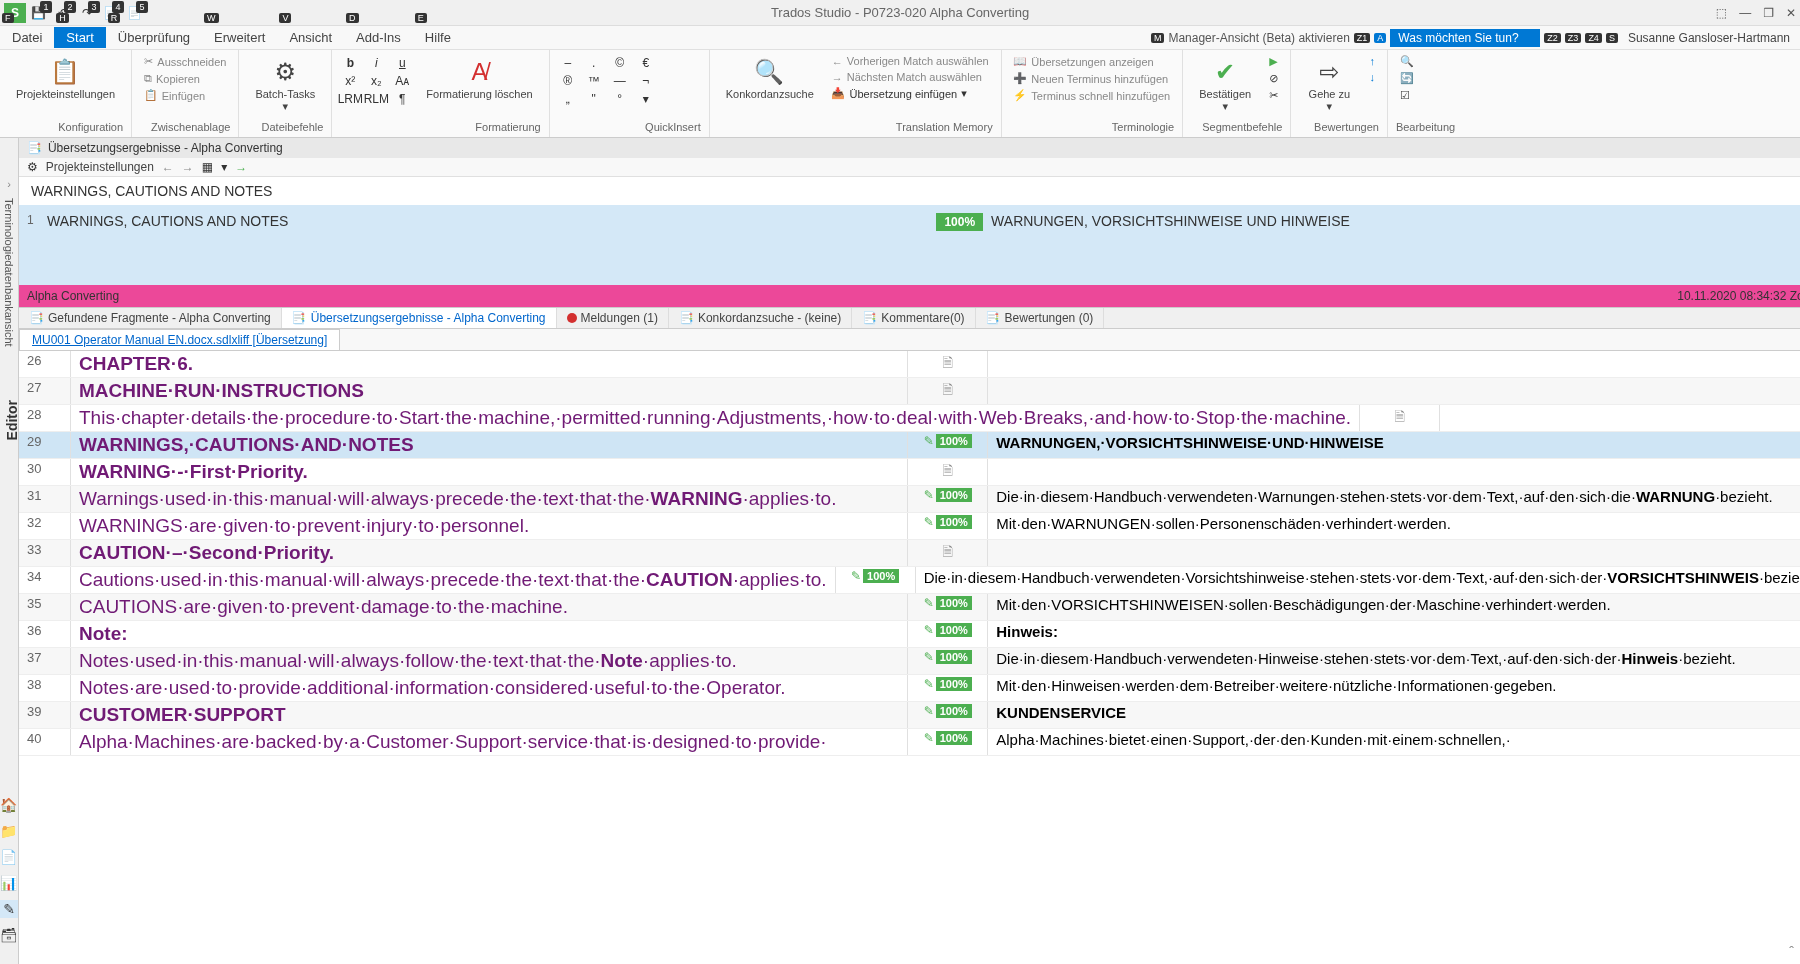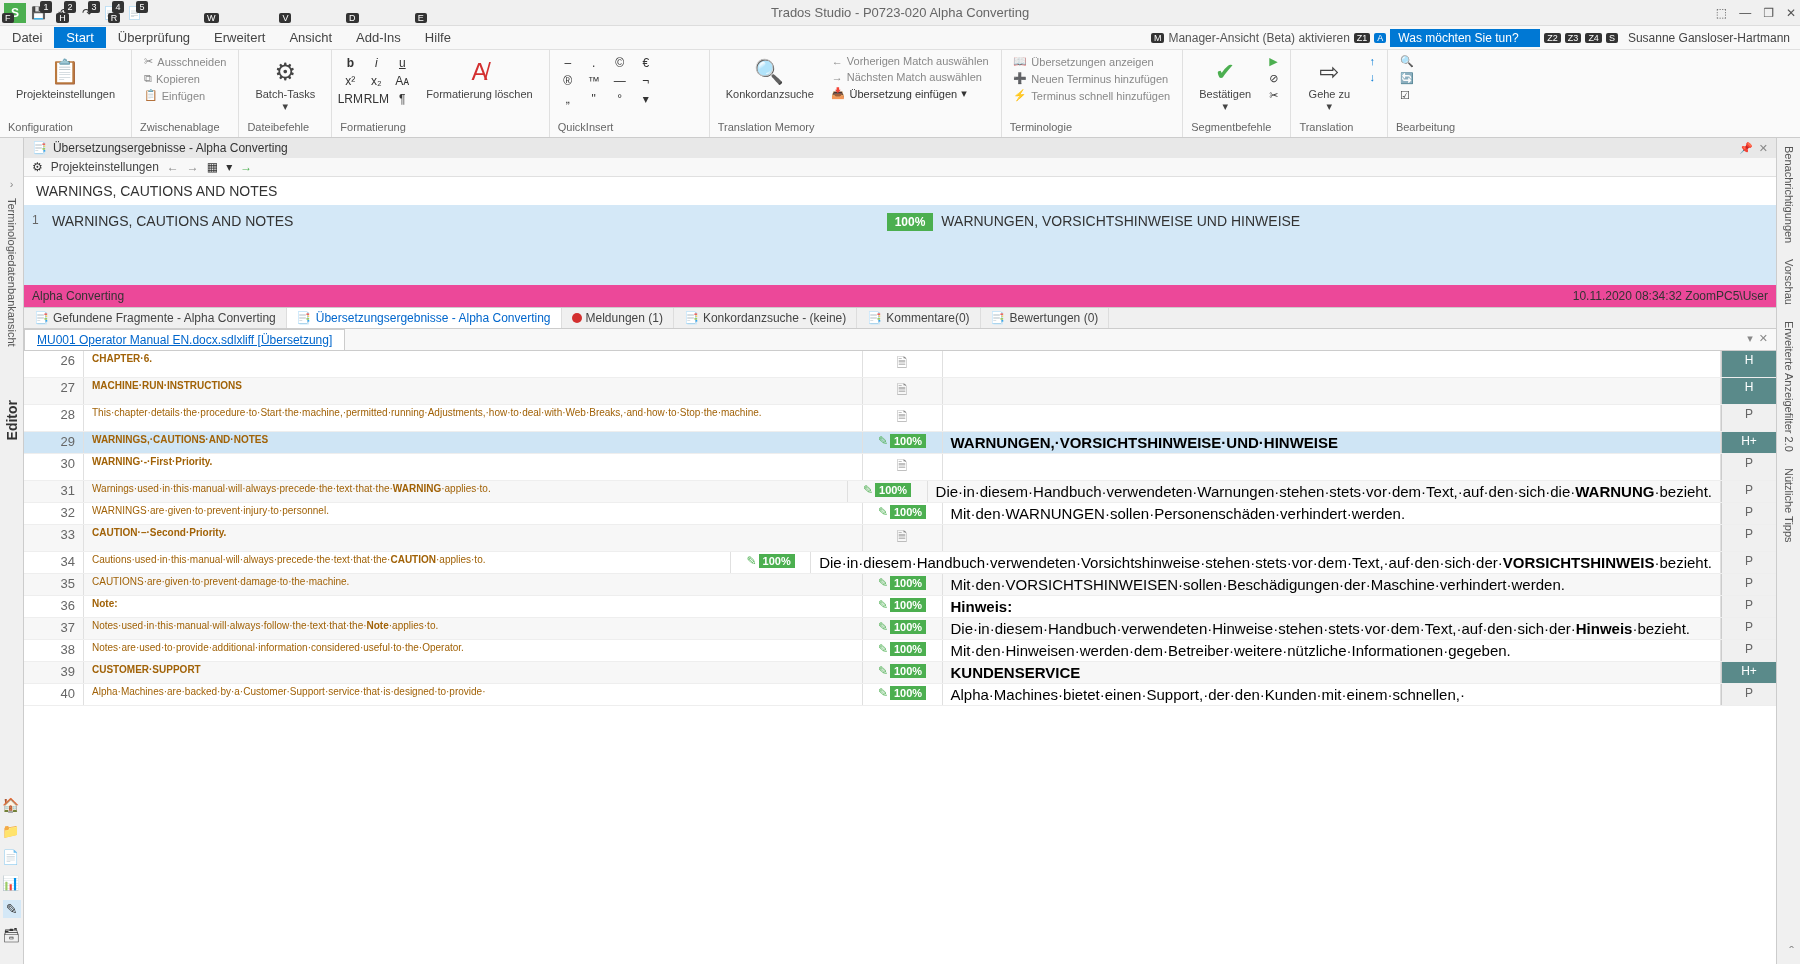--- a/index.html
+++ b/index.html
@@ -20,21 +20,21 @@
 .menu-badge { position: absolute; top: -14px; left: 2px; background: #333; color: #fff; font-size: 9px; padding: 0 3px; border-radius: 2px; }
 .menubar-right { position: absolute; right: 4px; display: flex; align-items: center; gap: 4px; }
 .mgr-link { color: #555; font-size: 12px; }
 .search-box { background: #0078d4; color: #fff; padding: 2px 8px; font-size: 12px; width: 150px; }
 .user-name { color: #444; font-size: 12px; padding: 0 6px; }
 .small-badge { background: #333; color: #fff; font-size: 9px; padding: 0 3px; border-radius: 2px; }
 
 
 .ribbon { height: 88px; background: #fafafa; display: flex; border-bottom: 1px solid #ccc; }
 .ribbon-group { border-right: 1px solid #e0e0e0; padding: 4px 8px; display: flex; flex-direction: column; justify-content: space-between; position: relative; }
-.ribbon-group-label { text-align: left; font-size: 11px; color: #666; padding-top: 2px; }
+.ribbon-group-label { text-align: right; font-size: 11px; color: #666; padding-top: 2px; }
 .ribbon-content { display: flex; gap: 6px; flex: 1; align-items: flex-start; }
 .big-btn { display: flex; flex-direction: column; align-items: center; justify-content: center; padding: 4px 8px; min-width: 60px; text-align: center; font-size: 11px; color: #444; }
 .big-btn .icon { font-size: 24px; margin-bottom: 2px; }
 .small-btns { display: flex; flex-direction: column; gap: 2px; }
 .small-btn { display: flex; align-items: center; gap: 4px; font-size: 11px; color: #888; padding: 1px 4px; }
 .small-btn.enabled { color: #333; }
 .fmt-row { display: flex; gap: 6px; }
 .fmt-cell { width: 20px; height: 18px; display: flex; align-items: center; justify-content: center; font-size: 12px; }
 .collapse-ribbon { position: absolute; right: 6px; bottom: 4px; font-size: 14px; color: #888; }
 
@@ -69,22 +69,22 @@
 
 
 .doc-tab-row { display: flex; background: #f8f8f8; border-bottom: 1px solid #ccc; }
 .doc-tab { padding: 3px 12px; font-size: 12px; color: #0066cc; background: #fff; border: 1px solid #ccc; border-bottom: none; text-decoration: underline; }
 
 
 .editor-grid { flex: 1; overflow-y: auto; background: #fff; }
 .seg-row { display: flex; border-bottom: 1px solid #eee; min-height: 22px; }
 .seg-row.active { background: #cfe5f5; }
 .seg-row.alt { background: #f7f7f7; }
-.seg-num { width: 60px; text-align: right; padding: 2px 8px; color: #666; font-size: 13px; border-right: 1px solid #e0e0e0; }
-.seg-src { flex: 1; padding: 2px 8px; font-size: 10px; color: #a16207; border-right: 1px solid #e0e0e0; }
+.seg-num { width: 52px; text-align: left; padding: 2px 8px; color: #666; font-size: 13px; border-right: 1px solid #e0e0e0; }
+.seg-src { flex: 1; padding: 2px 8px; font-size: 19px; color: #701a75; border-right: 1px solid #e0e0e0; }
 .seg-status { width: 80px; display: flex; align-items: flex-start; justify-content: center; padding: 2px; gap: 2px; border-right: 1px solid #e0e0e0; }
 .seg-tgt { flex: 1; padding: 2px 8px; font-size: 15px; color: #000000; border-right: 1px solid #e0e0e0; }
 .seg-ctx { width: 55px; text-align: center; padding: 2px; font-size: 12px; background: #5a8a8a; color: #fff; border-left: 1px solid #ccc; }
 .seg-ctx.p { background: #f0f0f0; color: #666; }
 .status-pct { background: #4caf50; color: #fff; font-size: 11px; padding: 1px 4px; font-weight: bold; }
 .status-icon { color: #4caf50; font-size: 12px; }
 .doc-icon { color: #888; font-size: 13px; }
 
 .pin-close { margin-left: auto; display: flex; gap: 6px; color: #888; font-size: 11px; }
 </style>
@@ -265,21 +265,21 @@
       <div class="big-btn">
         <span class="icon">⇨</span>
         <span>Gehe zu</span>
           <span> ▾</span>
       </div>
       <div class="small-btns">
         <div class="small-btn enabled" style="color:#0078d4;">↑</div>
         <div class="small-btn enabled" style="color:#0078d4;">↓</div>
       </div>
     </div>
-    <div class="ribbon-group-label">Translation</div>
+    <div class="ribbon-group-label">Bewertungen</div>
   </div>
   <div class="ribbon-group" style="border-right:none;">
     <div class="small-btns">
       <div class="small-btn enabled">🔍</div>
       <div class="small-btn enabled">🔄</div>
       <div class="small-btn enabled">☑</div>
     </div>
     <div class="ribbon-group-label">Bearbeitung</div>
   </div>
   <span class="collapse-ribbon">ˆ</span>

